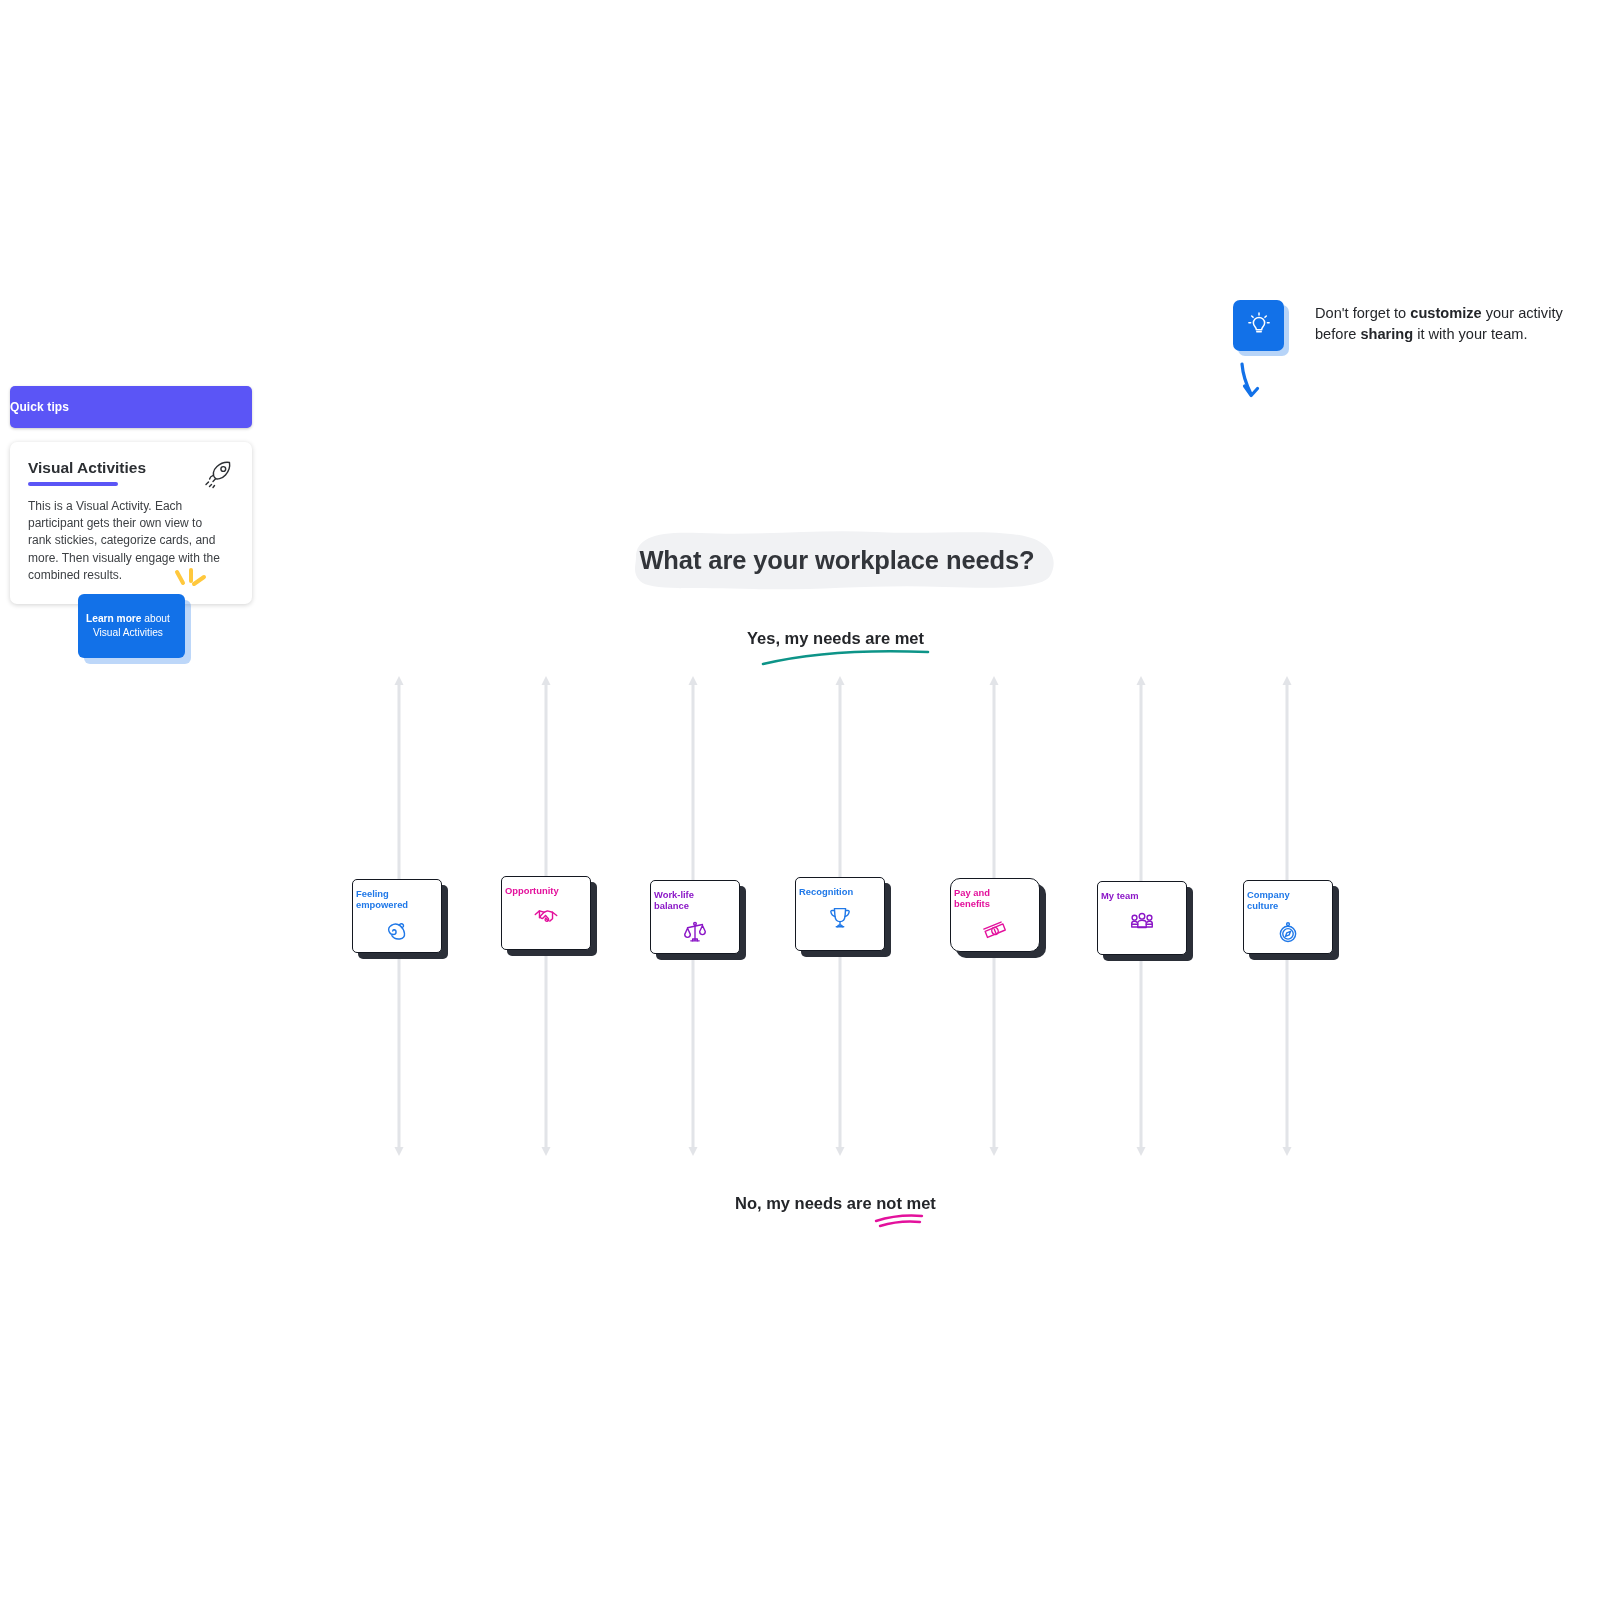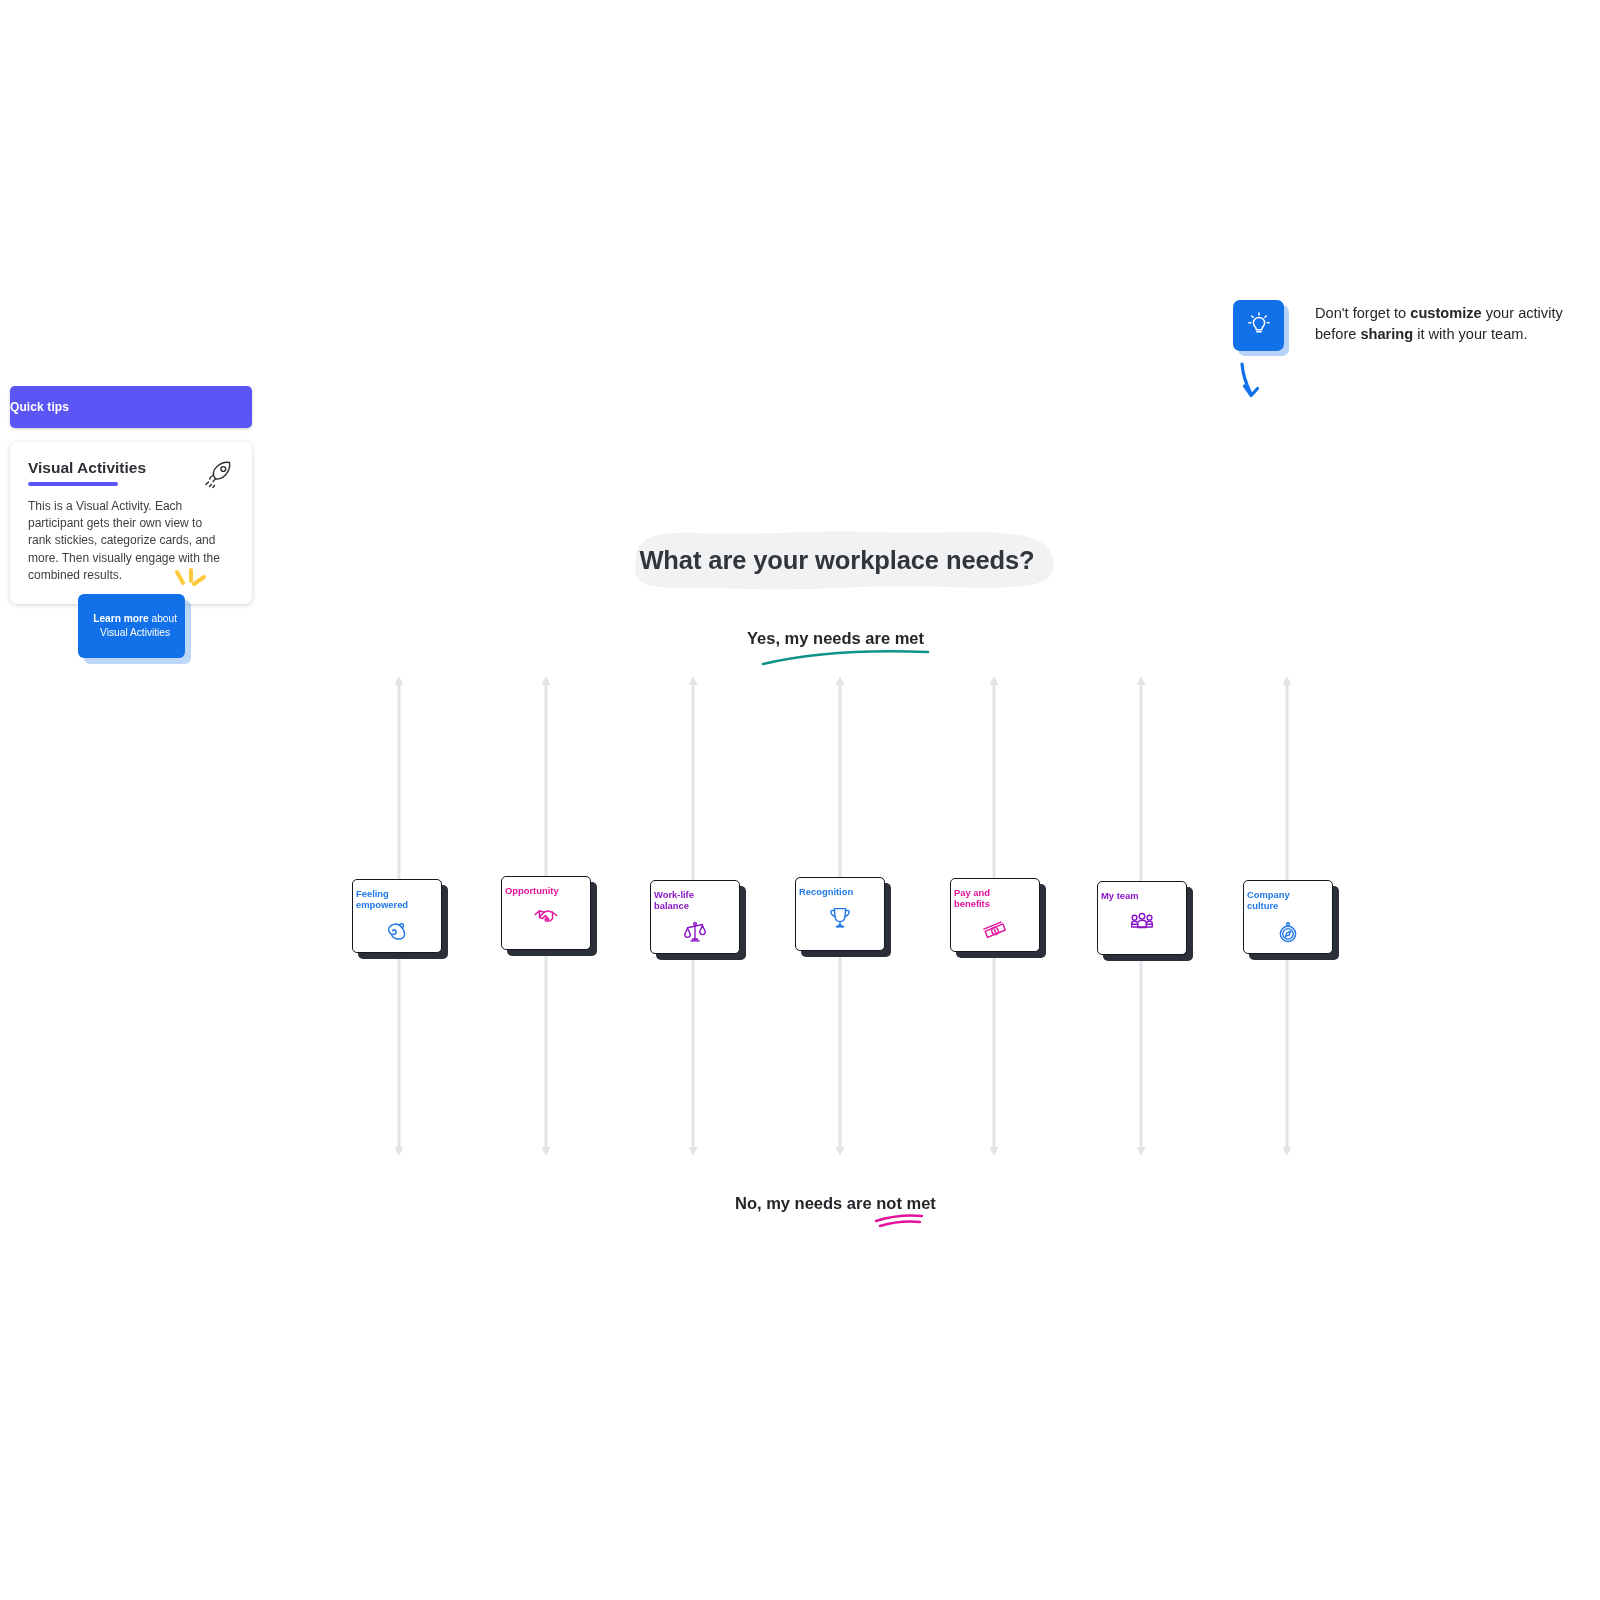--- a/index.html
+++ b/index.html
@@ -91,21 +91,21 @@
     width: 107px;
     height: 64px;
     background: #1271e8;
     border-radius: 6px;
     color: #ffffff;
     font-size: 10.2px;
     line-height: 1.35;
     text-align: center;
     display: flex;
     align-items: center;
-    justify-content: flex-end;
+    justify-content: flex-start;
     box-shadow: 6px 6px 0 rgba(18,113,232,.28);
     cursor: pointer;
     padding: 0 8px;
     box-sizing: border-box;
   }
   #learn-more-button b { font-weight: bold; }
 
   
   #tip-callout {
     position: absolute;
@@ -385,21 +385,21 @@
         <svg viewBox="0 0 30 30" width="28" height="28" fill="none" stroke="#1f78e8" stroke-width="1.5" stroke-linecap="round" stroke-linejoin="round">
           <path d="M9 6 L21 6 L20.4 14 C 20.1 18 17.8 20 15 20 C 12.2 20 9.9 18 9.6 14 Z"></path>
           <path d="M9 8 L6.5 8 C 5.6 8 5 8.7 5.2 9.6 C 5.8 12.4 7.3 14 9.6 14.4"></path>
           <path d="M21 8 L23.5 8 C 24.4 8 25 8.7 24.8 9.6 C 24.2 12.4 22.7 14 20.4 14.4"></path>
           <path d="M15 20 L15 23.5"></path>
           <path d="M11 25.5 L19 25.5"></path>
           <path d="M12.5 25.5 C 12.5 24.4 13.5 23.5 15 23.5 C 16.5 23.5 17.5 24.4 17.5 25.5"></path>
         </svg>
       </div>
     </div>
-    <div class="need-card" style="left: 950px; top: 878px;">
+    <div class="need-card" style="left: 950px; top: 878px; border-radius: 10px;">
       <div class="need-card-label" style="color: rgb(227, 17, 156);"><span>Pay and</span><br><span>benefits</span></div>
       <div class="need-card-icon">
         <svg viewBox="0 0 30 30" width="28" height="28" fill="none" stroke="#e3119c" stroke-width="1.5" stroke-linecap="round" stroke-linejoin="round">
           <path d="M4.5 16.5 L23.5 8.5 L26 15 L7 23 Z"></path>
           <path d="M3 14 L21.5 6.5"></path>
           <path d="M5 19 L14.5 19" opacity="0"></path>
           <ellipse cx="15" cy="16" rx="3.4" ry="3.9" transform="rotate(-22 15 16)"></ellipse>
           <path d="M15 14 L15 18" transform="rotate(-22 15 16)"></path>
         </svg>
       </div>

